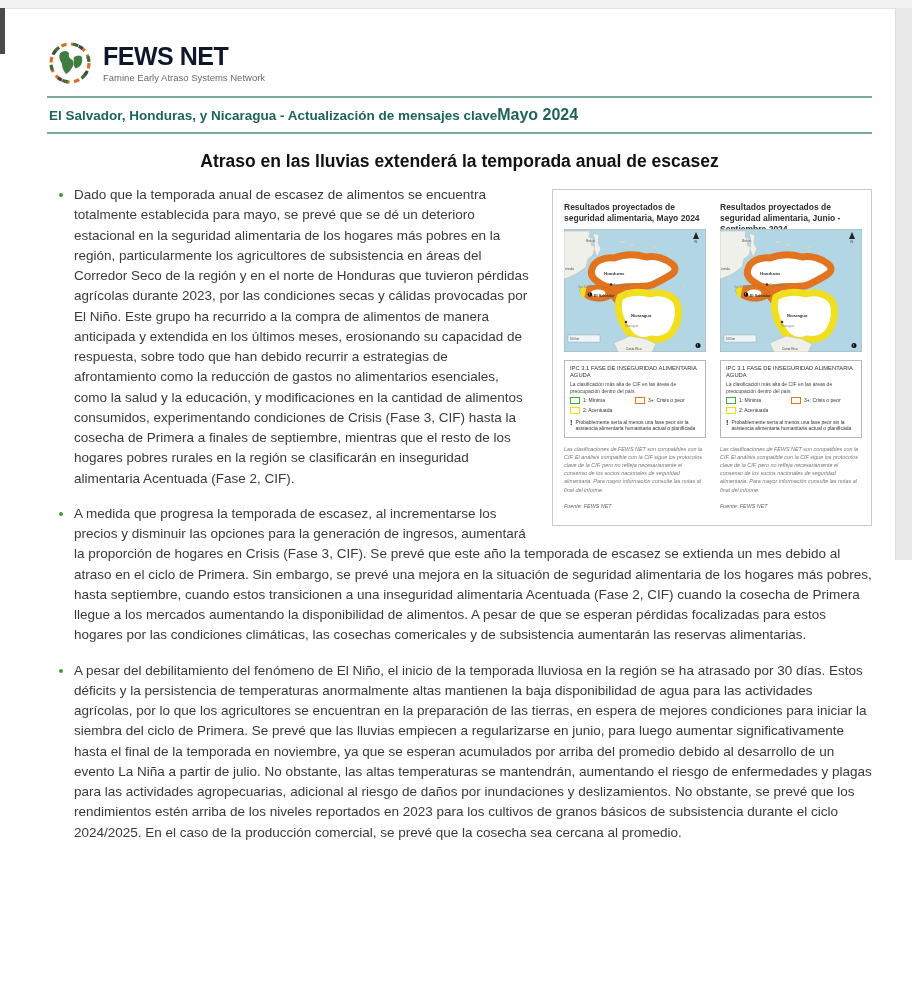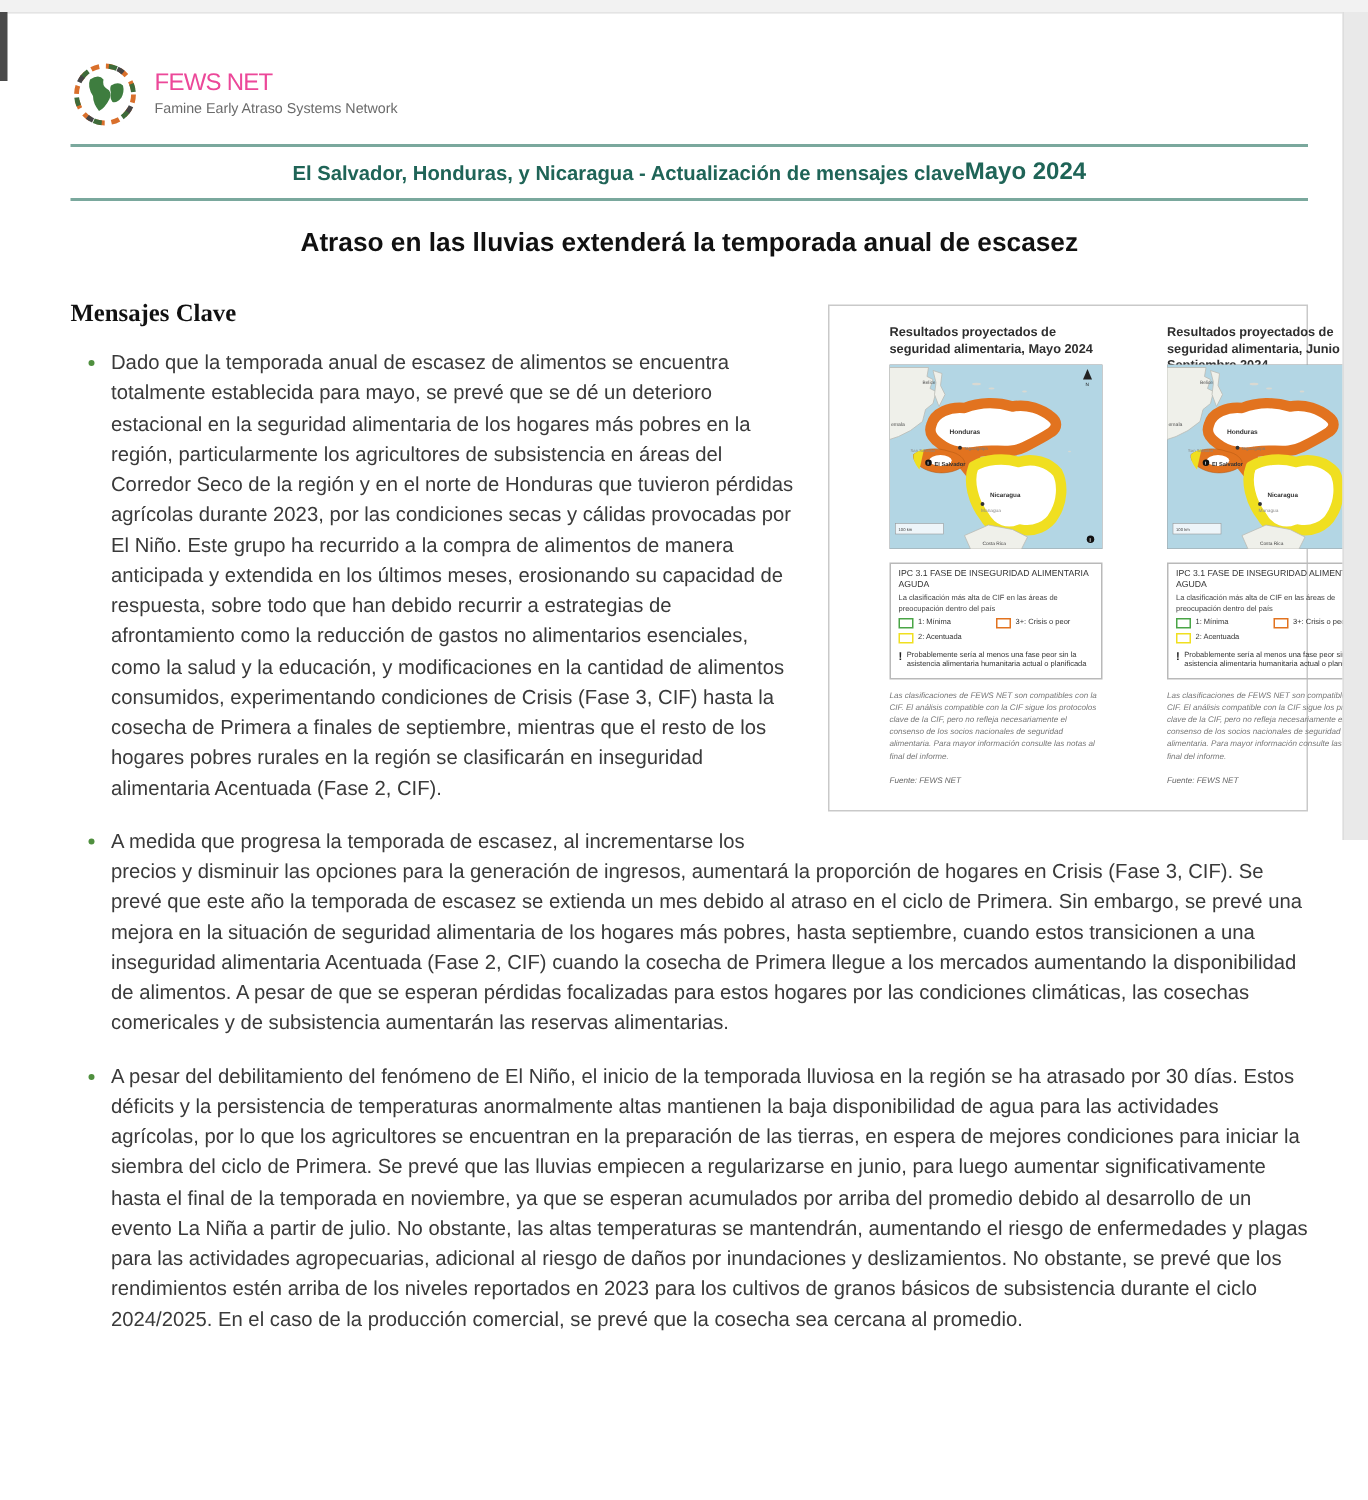--- a/index.html
+++ b/index.html
@@ -9,27 +9,27 @@
     font-family:"Liberation Sans","DejaVu Sans",sans-serif;
     color:#3a3a3a;
   }
   .top-strip{position:absolute;top:0;left:0;width:912px;height:8px;background:#f2f2f2;border-bottom:1px solid #e4e4e4;}
   .window-mark{position:absolute;top:8px;left:0;width:5px;height:46px;background:#4a4a4a;}
   .scrollbar{position:absolute;top:8px;right:0;width:16px;height:552px;background:#e9e9e9;border-left:1px solid #dddddd;}
   .page{padding:40px 40px 0 47px;}
 
   
   .logo-row{display:flex;align-items:center;gap:10px;margin-bottom:10px;}
-  .logo-text .brand{font-size:16px;font-weight:400;color:#ec4899;letter-spacing:-0.5px;line-height:1;}
+  .logo-text .brand{font-size:25px;font-weight:700;color:#0f172a;letter-spacing:-0.5px;line-height:1;}
   .logo-text .tagline{font-size:9.5px;color:#6b6b6b;margin-top:3px;}
 
   
   .header-bar{
     border-top:2px solid #7aa89d;border-bottom:2px solid #7aa89d;
-    display:flex;justify-content:center;align-items:center;
+    display:flex;justify-content:flex-start;align-items:center;
     padding:8px 2px;margin-top:2px;
   }
   .header-bar .hl{font-size:13.5px;font-weight:700;color:#1f6457;}
   .header-bar .hr{font-size:16px;font-weight:700;color:#1f6457;}
 
   
   h1.headline{
     font-family:Liberation Sans, sans-serif;
     font-size:17.5px;font-weight:700;color:#111;
     text-align:center;margin:17px 0 0 0;
@@ -47,21 +47,21 @@
   }
   ul.bullets li::marker{color:#4f8f3e;font-size:0.95em;}
 
   
   .figure{
     float:right;width:320px;margin:4px 0 14px 20px;
     border:1px solid #c9c9c9;background:#fff;
     padding:12px 11px 16px 11px;box-sizing:border-box;
   }
   .fig-cols{display:flex;gap:14px;}
-  .fig-col{width:142px;margin-left:29px;}
+  .fig-col{width:142px;}
   .map-title{font-size:8.5px;font-weight:700;color:#2f2f2f;line-height:1.3;height:24px;margin-bottom:3px;}
   .map-frame{width:142px;height:123px;}
   .legend-box{border:1px solid #b9b9b9;padding:4px 5px 5px 5px;margin-top:4px;box-sizing:border-box;min-height:78px;}
   .leg-title{font-size:5.8px;color:#333;line-height:1.25;margin-bottom:2px;}
   .leg-sub{font-size:5px;color:#444;line-height:1.25;margin-bottom:3px;}
   .leg-grid{display:flex;flex-wrap:wrap;}
   .leg-item{display:flex;align-items:center;width:50%;margin-bottom:3px;}
   .leg-item .sw{width:8px;height:5px;background:#fff;border:1.6px solid #999;margin-right:3px;flex:0 0 auto;}
   .leg-item .lab{font-size:5px;color:#333;}
   .leg-bang{display:flex;gap:3px;margin-top:2px;}
@@ -244,21 +244,20 @@
               <span class="bang-text">Probablemente sería al menos una fase peor sin la asistencia alimentaria humanitaria actual o planificada</span>
             </div>
           </div>
           <div class="fig-note">Las clasificaciones de FEWS NET son compatibles con la CIF. El análisis compatible con la CIF sigue los protocolos clave de la CIF, pero no refleja necesariamente el consenso de los socios nacionales de seguridad alimentaria. Para mayor información consulte las notas al final del informe.</div>
           <div class="fig-source">Fuente: FEWS NET</div>
         </div>
 
       </div>
     </div>
 
-    <h2 class="section-heading">Mensajes Clave</h2>
 
     <ul class="bullets">
       <li>Dado que la temporada anual de escasez de alimentos se encuentra totalmente establecida para mayo, se prevé que se dé un deterioro estacional en la seguridad alimentaria de los hogares más pobres en la región, particularmente los agricultores de subsistencia en áreas del Corredor Seco de la región y en el norte de Honduras que tuvieron pérdidas agrícolas durante 2023, por las condiciones secas y cálidas provocadas por El Niño. Este grupo ha recurrido a la compra de alimentos de manera anticipada y extendida en los últimos meses, erosionando su capacidad de respuesta, sobre todo que han debido recurrir a estrategias de afrontamiento como la reducción de gastos no alimentarios esenciales, como la salud y la educación, y modificaciones en la cantidad de alimentos consumidos, experimentando condiciones de Crisis (Fase 3, CIF) hasta la cosecha de Primera a finales de septiembre, mientras que el resto de los hogares pobres rurales en la región se clasificarán en inseguridad alimentaria Acentuada (Fase 2, CIF).</li>
       <li>A medida que progresa la temporada de escasez, al incrementarse los precios y disminuir las opciones para la generación de ingresos, aumentará la proporción de hogares en Crisis (Fase 3, CIF). Se prevé que este año la temporada de escasez se extienda un mes debido al atraso en el ciclo de Primera. Sin embargo, se prevé una mejora en la situación de seguridad alimentaria de los hogares más pobres, hasta septiembre, cuando estos transicionen a una inseguridad alimentaria Acentuada (Fase 2, CIF) cuando la cosecha de Primera llegue a los mercados aumentando la disponibilidad de alimentos. A pesar de que se esperan pérdidas focalizadas para estos hogares por las condiciones climáticas, las cosechas comericales y de subsistencia aumentarán las reservas alimentarias.</li>
       <li>A pesar del debilitamiento del fenómeno de El Niño, el inicio de la temporada lluviosa en la región se ha atrasado por 30 días. Estos déficits y la persistencia de temperaturas anormalmente altas mantienen la baja disponibilidad de agua para las actividades agrícolas, por lo que los agricultores se encuentran en la preparación de las tierras, en espera de mejores condiciones para iniciar la siembra del ciclo de Primera. Se prevé que las lluvias empiecen a regularizarse en junio, para luego aumentar significativamente hasta el final de la temporada en noviembre, ya que se esperan acumulados por arriba del promedio debido al desarrollo de un evento La Niña a partir de julio. No obstante, las altas temperaturas se mantendrán, aumentando el riesgo de enfermedades y plagas para las actividades agropecuarias, adicional al riesgo de daños por inundaciones y deslizamientos. No obstante, se prevé que los rendimientos estén arriba de los niveles reportados en 2023 para los cultivos de granos básicos de subsistencia durante el ciclo 2024/2025. En el caso de la producción comercial, se prevé que la cosecha sea cercana al promedio.</li>
     </ul>
 
   </main>
 </div>
 

